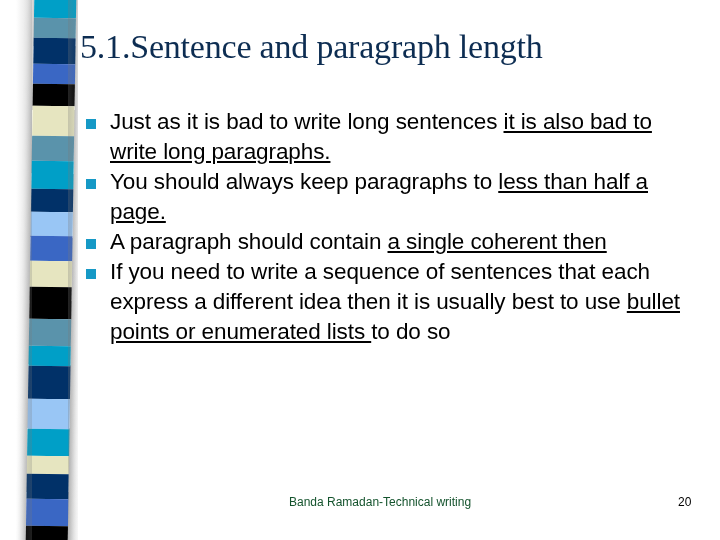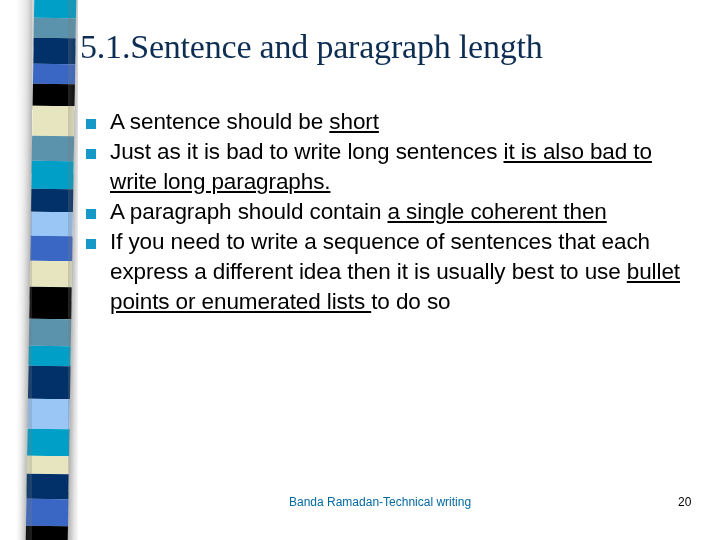--- a/index.html
+++ b/index.html
@@ -115,21 +115,21 @@
     text-underline-offset: 2px;
   }
 
   
   .footer-text {
     position: absolute;
     left: 289px;
     top: 495px;
     font-family: "Liberation Sans", sans-serif;
     font-size: 12px;
-    color: #0369a1;
+    color: #14532d;
   }
   .footer-page {
     position: absolute;
     left: 678px;
     top: 495px;
     font-family: "Liberation Sans", sans-serif;
     font-size: 12px;
     color: #000000;
   }
 </style>
@@ -165,25 +165,25 @@
       </div>
     <div class="band-left-shadow"></div>
     <div class="band-edge-shadow"></div>
   </div>
 
   <div class="title">5.1.Sentence and paragraph length</div>
 
   <div class="body">
       <div class="bullet-row">
         <div class="bullet-marker" style="background: rgb(22, 153, 198);"></div>
-        <div class="bullet-text"><span>A sentence should be </span><u>short</u></div>
+        <div class="bullet-text"><span>Just as it is bad to write long sentences </span><u>it is also bad to write long paragraphs.</u></div>
       </div>
       <div class="bullet-row">
         <div class="bullet-marker" style="background: rgb(22, 153, 198);"></div>
-        <div class="bullet-text"><span>Just as it is bad to write long sentences </span><u>it is also bad to write long paragraphs.</u></div>
+        <div class="bullet-text"><span>You should always keep paragraphs to </span><u>less than half a page.</u></div>
       </div>
       <div class="bullet-row">
         <div class="bullet-marker" style="background: rgb(22, 153, 198);"></div>
         <div class="bullet-text"><span>A paragraph should contain </span><u>a single coherent then</u></div>
       </div>
       <div class="bullet-row">
         <div class="bullet-marker" style="background: rgb(22, 153, 198);"></div>
         <div class="bullet-text"><span>If you need to write a sequence of sentences that each express a different idea then it is usually best to use </span><u>bullet points or enumerated lists </u><span>to do so</span></div>
       </div>
     </div>

